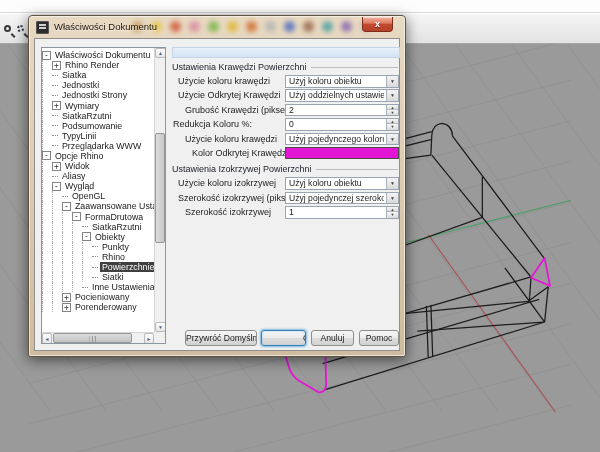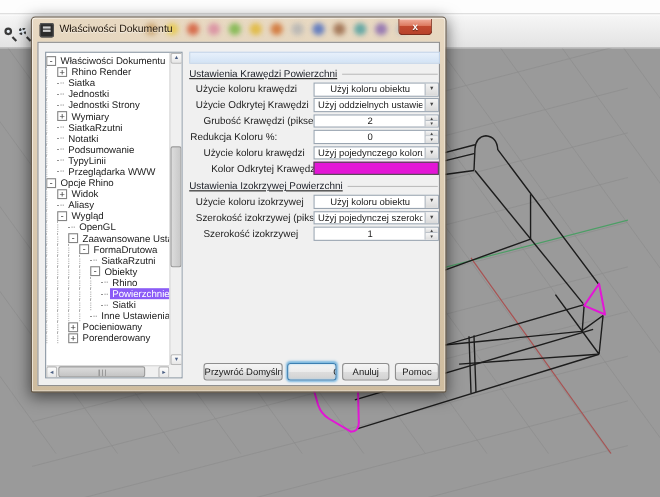--- a/index.html
+++ b/index.html
@@ -52,49 +52,49 @@
   .tree-row{height:10.1px;line-height:10px;font-size:8.8px;color:#1a1a1a;
             white-space:nowrap;display:flex;align-items:center;}
   .tr-sp{display:inline-block;width:10px;height:10px;flex:0 0 10px;
          border-left:1px dotted #aeaeae;}
   .tr-box{display:inline-block;width:9px;height:9px;flex:0 0 9px;border:1px solid #848484;
           background:#fff;font-size:8px;line-height:7px;text-align:center;color:#333;
           margin-right:2px;box-sizing:border-box;font-family:"DejaVu Sans Mono",monospace;}
   .tr-dash{display:inline-block;width:6px;flex:0 0 6px;border-top:1px dotted #909090;
            margin-right:2px;}
   .tr-label{padding:0 2px;}
-  .tree-row.sel .tr-label{background:#8b5cf6;color:#fff;}
+  .tree-row.sel .tr-label{background:#404040;color:#fff;}
 
   
   .sb{position:absolute;background:#f0f0f0;}
   .sb-v{right:0;top:0;width:11px;bottom:11px;border-left:1px solid #d5d5d5;}
   .sb-h{left:0;bottom:0;height:11px;right:11px;border-top:1px solid #d5d5d5;}
   .sb-corner{right:0;bottom:0;width:11px;height:11px;}
   .sb-btn{position:absolute;background:linear-gradient(#fdfdfd,#e6e6e6);
           border:1px solid #b9b9b9;border-radius:2px;color:#4d6185;
           text-align:center;}
   .sb-v .sb-btn{left:0;width:11px;height:10px;font-size:5px;line-height:9px;}
   .sb-h .sb-btn{top:0;height:11px;width:10px;font-size:5px;line-height:10px;}
   .sb-thumb{position:absolute;background:linear-gradient(90deg,#dcdcdc,#c8c8c8);
             border:1px solid #979797;border-radius:2px;}
   .sb-h .sb-thumb{top:0;height:10px;background:linear-gradient(#dcdcdc,#c4c4c4);}
   .grip{position:absolute;left:50%;top:2px;width:7px;height:6px;transform:translateX(-50%);
         background:repeating-linear-gradient(90deg,#9a9a9a 0 1px,transparent 1px 3px);}
 
   
-  .panel{position:absolute;left:137px;top:8px;width:228px;height:283px;font-size:9px;color:#1c1c1c;text-decoration:underline;}
+  .panel{position:absolute;left:137px;top:8px;width:228px;height:283px;font-size:9px;color:#1c1c1c;}
   .panel-strip{height:11px;background:linear-gradient(#e7f0fb,#d3e3f5);border:1px solid #c3d5ea;
                box-sizing:border-box;}
   .sec-h{display:flex;align-items:center;height:14px;margin-top:2px;font-size:9px;color:#20242c;}
   .sec-h .line{flex:1;border-top:1px solid #bdbdbd;margin-left:4px;margin-right:2px;}
   .frow{position:relative;height:14.4px;}
   .frow .flabel{position:absolute;top:2px;white-space:nowrap;}
   .ctrl{position:absolute;left:113px;top:1px;width:114px;height:12.5px;background:#fff;
         border:1px solid #9aa5b1;font-size:8.6px;line-height:11px;white-space:nowrap;overflow:hidden;}
-  .ctrl .val{position:absolute;left:3px;top:0;right:14px;overflow:hidden;text-align:center;}
+  .ctrl .val{position:absolute;left:3px;top:0;right:14px;overflow:hidden;}
   .drop-btn{position:absolute;right:0;top:0;width:12px;height:100%;
             background:linear-gradient(#f4f4f4,#d9d9d9);border-left:1px solid #aab2bb;
             font-size:5px;color:#444;text-align:center;line-height:11px;}
   .spin{position:absolute;right:0;top:0;width:12px;height:100%;border-left:1px solid #aab2bb;}
   .spin div{height:50%;background:linear-gradient(#f6f6f6,#dcdcdc);border-bottom:1px solid #b5bcc4;
             font-size:4px;color:#444;text-align:center;line-height:5px;}
   .spin div:last-child{border-bottom:none;}
   .swatch{position:absolute;left:113px;top:1px;width:114px;height:12px;border:1px solid #4c4c4c;}
 
   
@@ -231,25 +231,20 @@
             <span class="tr-label" data-interactable="false">Wymiary</span>
           </div>
           <div class="tree-row" data-interactable="true">
             <span class="tr-sp" data-interactable="false"></span>
             <span class="tr-dash" data-interactable="false"></span>
             <span class="tr-label" data-interactable="false">SiatkaRzutni</span>
           </div>
           <div class="tree-row" data-interactable="true">
             <span class="tr-sp" data-interactable="false"></span>
             <span class="tr-dash" data-interactable="false"></span>
-            <span class="tr-label" data-interactable="false">Notatki</span>
-          </div>
-          <div class="tree-row" data-interactable="true">
-            <span class="tr-sp" data-interactable="false"></span>
-            <span class="tr-dash" data-interactable="false"></span>
             <span class="tr-label" data-interactable="false">Podsumowanie</span>
           </div>
           <div class="tree-row" data-interactable="true">
             <span class="tr-sp" data-interactable="false"></span>
             <span class="tr-dash" data-interactable="false"></span>
             <span class="tr-label" data-interactable="false">TypyLinii</span>
           </div>
           <div class="tree-row" data-interactable="true">
             <span class="tr-sp" data-interactable="false"></span>
             <span class="tr-dash" data-interactable="false"></span>
@@ -301,20 +296,29 @@
             <span class="tr-dash" data-interactable="false"></span>
             <span class="tr-label" data-interactable="false">SiatkaRzutni</span>
           </div>
           <div class="tree-row" data-interactable="true">
             <span class="tr-sp" data-interactable="false"></span>
             <span class="tr-sp" data-interactable="false"></span>
             <span class="tr-sp" data-interactable="false"></span>
             <span class="tr-sp" data-interactable="false"></span>
             <span class="tr-box" data-interactable="true">-</span>
             <span class="tr-label" data-interactable="false">Obiekty</span>
+          </div>
+          <div class="tree-row" data-interactable="true">
+            <span class="tr-sp" data-interactable="false"></span>
+            <span class="tr-sp" data-interactable="false"></span>
+            <span class="tr-sp" data-interactable="false"></span>
+            <span class="tr-sp" data-interactable="false"></span>
+            <span class="tr-sp" data-interactable="false"></span>
+            <span class="tr-dash" data-interactable="false"></span>
+            <span class="tr-label" data-interactable="false">Punkty</span>
           </div>
           <div class="tree-row" data-interactable="true">
             <span class="tr-sp" data-interactable="false"></span>
             <span class="tr-sp" data-interactable="false"></span>
             <span class="tr-sp" data-interactable="false"></span>
             <span class="tr-sp" data-interactable="false"></span>
             <span class="tr-sp" data-interactable="false"></span>
             <span class="tr-dash" data-interactable="false"></span>
             <span class="tr-label" data-interactable="false">Rhino</span>
           </div>

